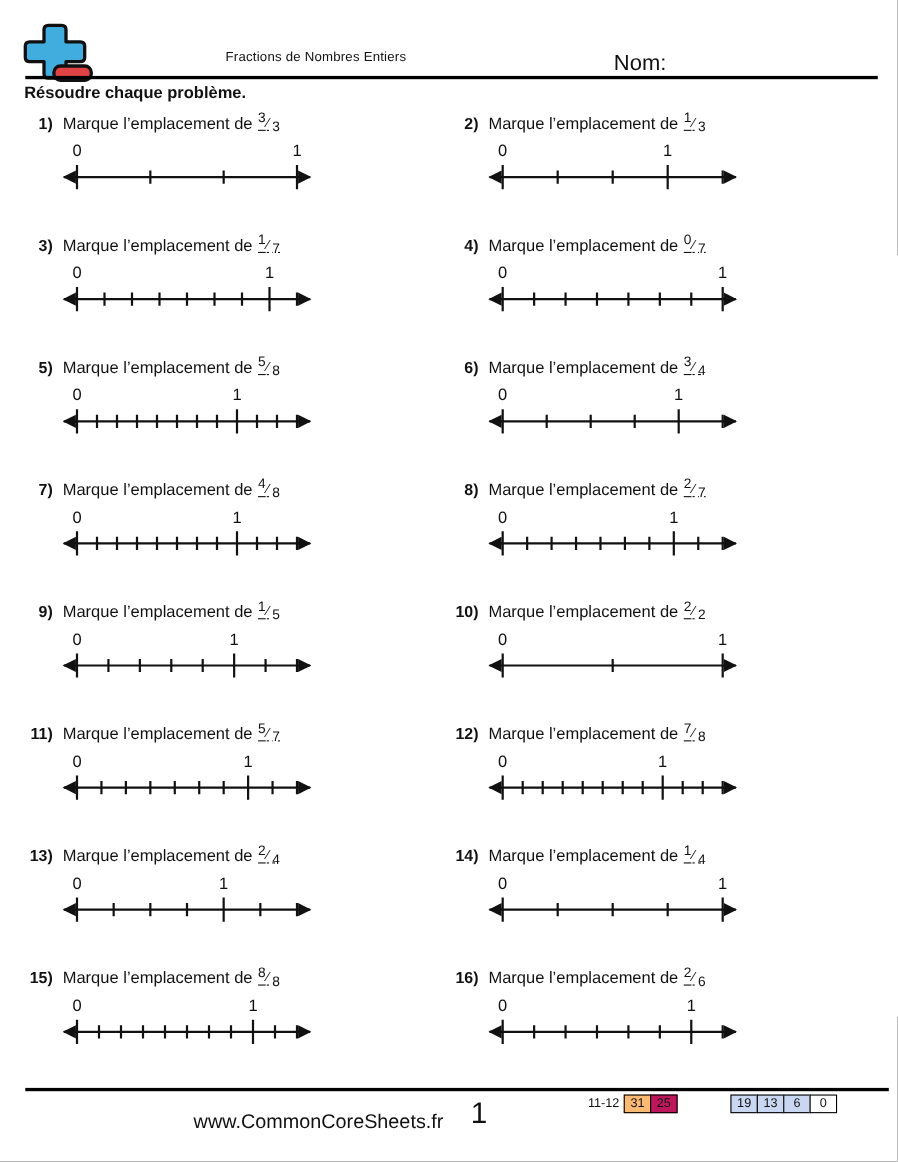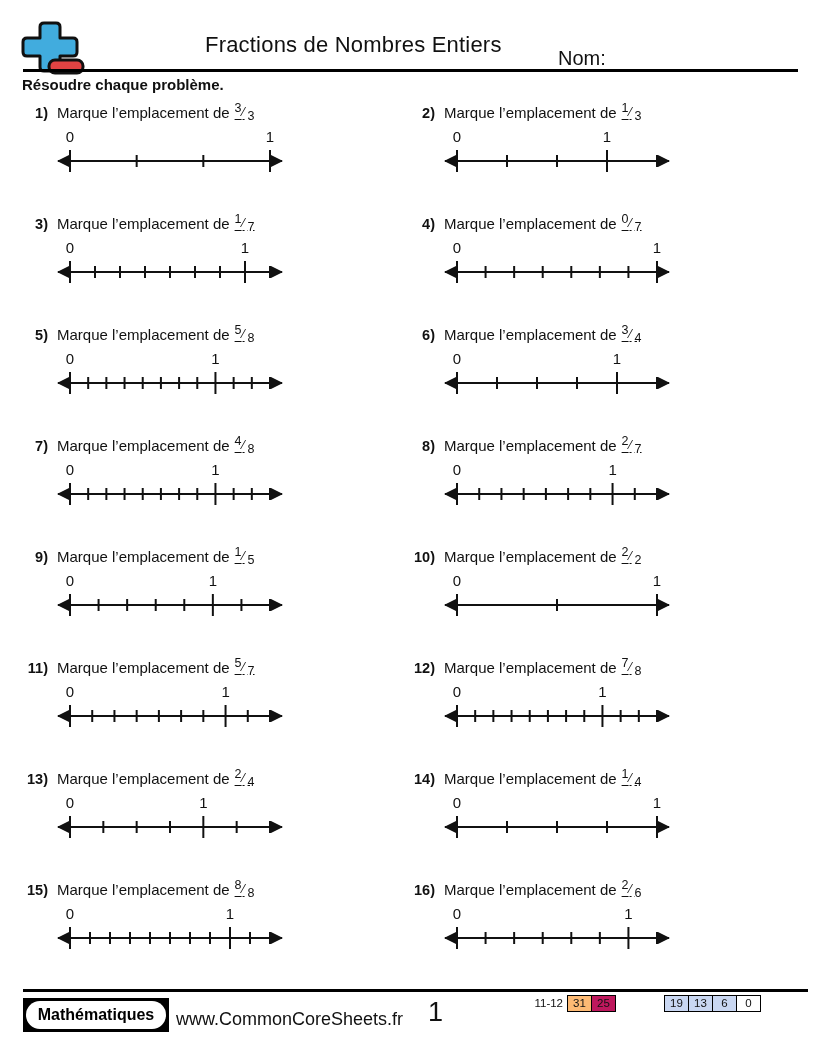--- a/index.html
+++ b/index.html
@@ -1,20 +1,20 @@
 <!DOCTYPE html>
 <html><head>
 <meta charset="utf-8">
 <style>
   html,body{margin:0;padding:0;background:#888;}
   .page{position:relative;width:816px;height:1056px;background:#ffffff;
         font-family:"Liberation Sans",sans-serif;color:#111;overflow:hidden;margin:0 auto;}
   
   .logo{position:absolute;left:20px;top:20px;width:70px;height:56px;}
-  .title{position:absolute;left:205px;top:32px;font-size:22px;letter-spacing:.2px;}
+  .title{position:absolute;left:205px;top:44px;font-size:12px;letter-spacing:.2px;}
   .nom{position:absolute;left:558px;top:47px;font-size:20px;}
   .header-rule{position:absolute;left:23px;right:18px;top:69px;height:3px;background:#000;}
   .instruction{position:absolute;left:22px;top:76px;font-size:15px;font-weight:bold;}
   
   .problems{position:absolute;left:0;top:97px;display:grid;
             grid-template-columns:387px 387px;grid-auto-rows:111px;padding-left:22px;}
   .problem{padding-top:7px;}
   .ptext{height:21px;display:flex;align-items:baseline;}
   .pnum{font-weight:bold;font-size:14.5px;width:26px;text-align:right;margin-right:9px;flex:none;}
   .ptxt{font-size:15px;}
@@ -404,23 +404,20 @@
           <line x1="158.85714285714286" y1="28" x2="158.85714285714286" y2="40" stroke="#111" stroke-width="2"></line>
           <line x1="187.42857142857144" y1="23" x2="187.42857142857144" y2="45" stroke="#111" stroke-width="2"></line>
           <line x1="216" y1="28" x2="216" y2="40" stroke="#111" stroke-width="2"></line>
           <text x="16" y="15" text-anchor="middle" font-size="15" fill="#111">0</text>
           <text x="187.42857142857144" y="15" text-anchor="middle" font-size="15" fill="#111">1</text>
         </svg>
     </div>
     </div>
 
   <div class="footer-rule"></div>
-  <div class="brandbox">
-    <div class="brandpill">Mathématiques</div>
-  </div>
   <div class="url">www.CommonCoreSheets.fr</div>
   <div class="pageno">1</div>
   <div class="scores">
       <div class="srow">
         <span class="slabel">11-12</span>
         <span class="scell shaded" style="background: #fdba74;">31</span>
         <span class="scell shaded" style="background: #be185d;">25</span>
         <span class="scell shaded" style="background: rgb(201, 215, 242); margin-left: 48px;">19</span>
         <span class="scell shaded" style="background: rgb(201, 215, 242);">13</span>
         <span class="scell shaded" style="background: rgb(201, 215, 242);">6</span>

